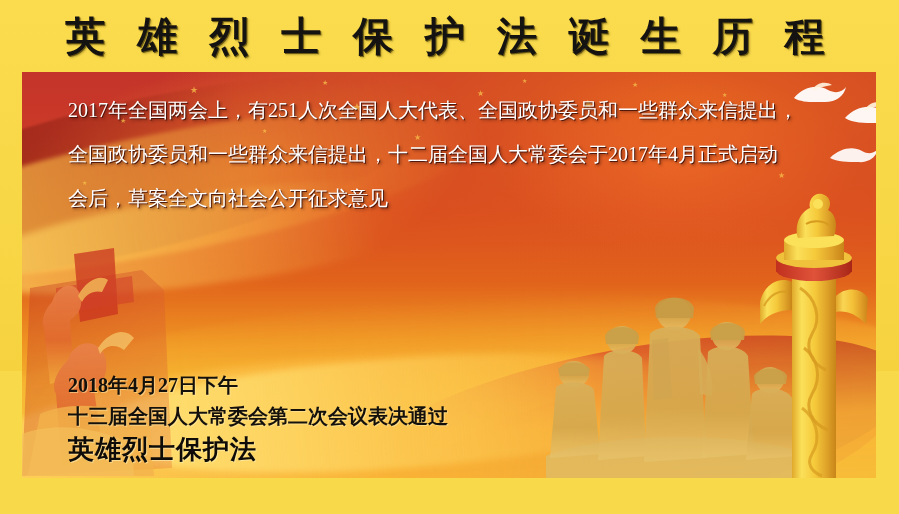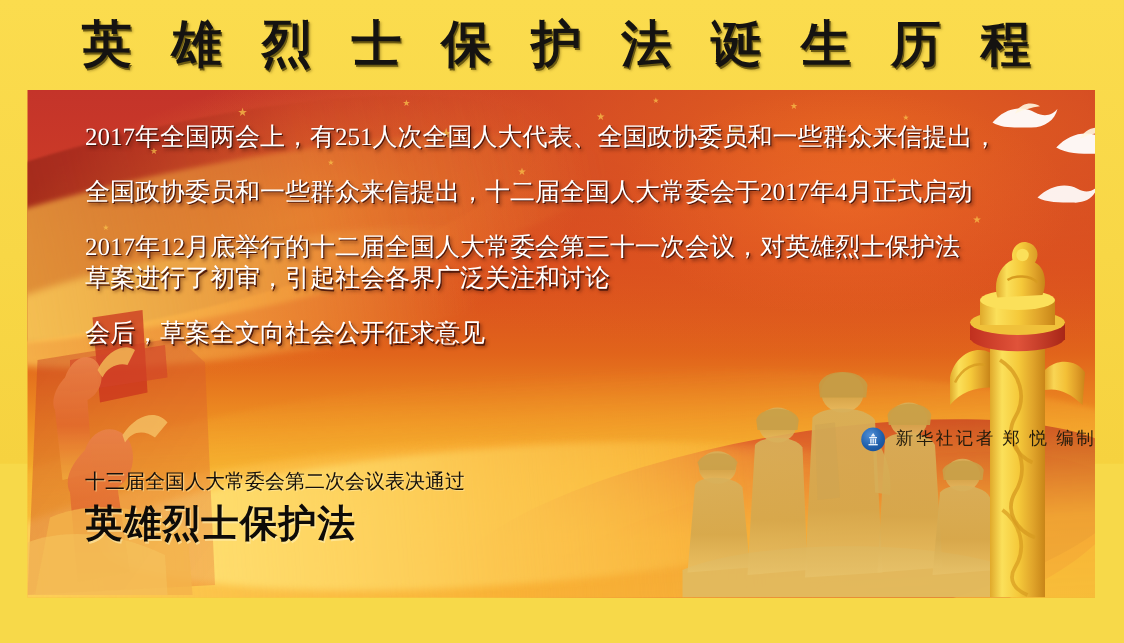--- a/index.html
+++ b/index.html
@@ -91,25 +91,25 @@
     margin-bottom:19px;white-space:nowrap;
   }
   .para div{white-space:nowrap;}
 
   .final{position:absolute;left:46px;top:298px;}
   .final .l1{
     color:#14100C;font-weight:bold;font-size:20px;line-height:30px;
     text-shadow:1px 1px 0 rgba(255,235,170,.55);white-space:nowrap;
   }
   .final .l2{
-    color:#14100C;font-weight:normal;font-size:16px;line-height:32px;
+    color:#14100C;font-weight:bold;font-size:20px;line-height:32px;
     text-shadow:1px 1px 0 rgba(255,235,170,.55);white-space:nowrap;
   }
   .final .l3{
-    color:#0E0B08;font-weight:bold;font-size:30px;line-height:36px;
+    color:#0E0B08;font-weight:bold;font-size:26px;line-height:36px;
     letter-spacing:1px;text-shadow:1px 1px 0 rgba(255,240,180,.6);white-space:nowrap;
   }
 
   
   .footer{
     position:absolute;right:22px;bottom:6px;height:28px;
     display:flex;align-items:center;gap:9px;
   }
   .xh-logo{
     width:19px;height:19px;border-radius:50%;
@@ -274,42 +274,26 @@
     </svg>
 
     <div class="body-text">
       <div class="para">
         <div>2017年全国两会上，有251人次全国人大代表、全国政协委员和一些群众来信提出，</div>
       </div>
       <div class="para">
         <div>全国政协委员和一些群众来信提出，十二届全国人大常委会于2017年4月正式启动</div>
       </div>
       <div class="para">
-        <div>2017年12月底举行的十二届全国人大常委会第三十一次会议，对英雄烈士保护法</div>
-        <div>草案进行了初审，引起社会各界广泛关注和讨论</div>
-      </div>
-      <div class="para">
         <div>会后，草案全文向社会公开征求意见</div>
       </div>
     </div>
 
     <div class="final">
+      <div class="l1">2018年4月27日下午</div>
       <div class="l2">十三届全国人大常委会第二次会议表决通过</div>
       <div class="l3">英雄烈士保护法</div>
     </div>
 
   </div>
 
-  <div class="footer">
-    <span class="xh-logo">
-      <svg width="13" height="13" viewBox="0 0 13 13">
-        <path d="M6.5 1.3 L8.4 4.2 L4.6 4.2 Z" fill="#EAF2FB"></path>
-        <rect x="3.4" y="4.6" width="6.2" height="1" fill="#EAF2FB"></rect>
-        <rect x="4.2" y="5.9" width="1.1" height="4" fill="#EAF2FB"></rect>
-        <rect x="6" y="5.9" width="1.1" height="4" fill="#EAF2FB"></rect>
-        <rect x="7.8" y="5.9" width="1.1" height="4" fill="#EAF2FB"></rect>
-        <rect x="2.8" y="10.2" width="7.4" height="1.1" fill="#EAF2FB"></rect>
-      </svg>
-    </span>
-    <span class="footer-text">新华社记者 郑 悦 编制</span>
-  </div>
 
 </div>
 
 </body></html>

